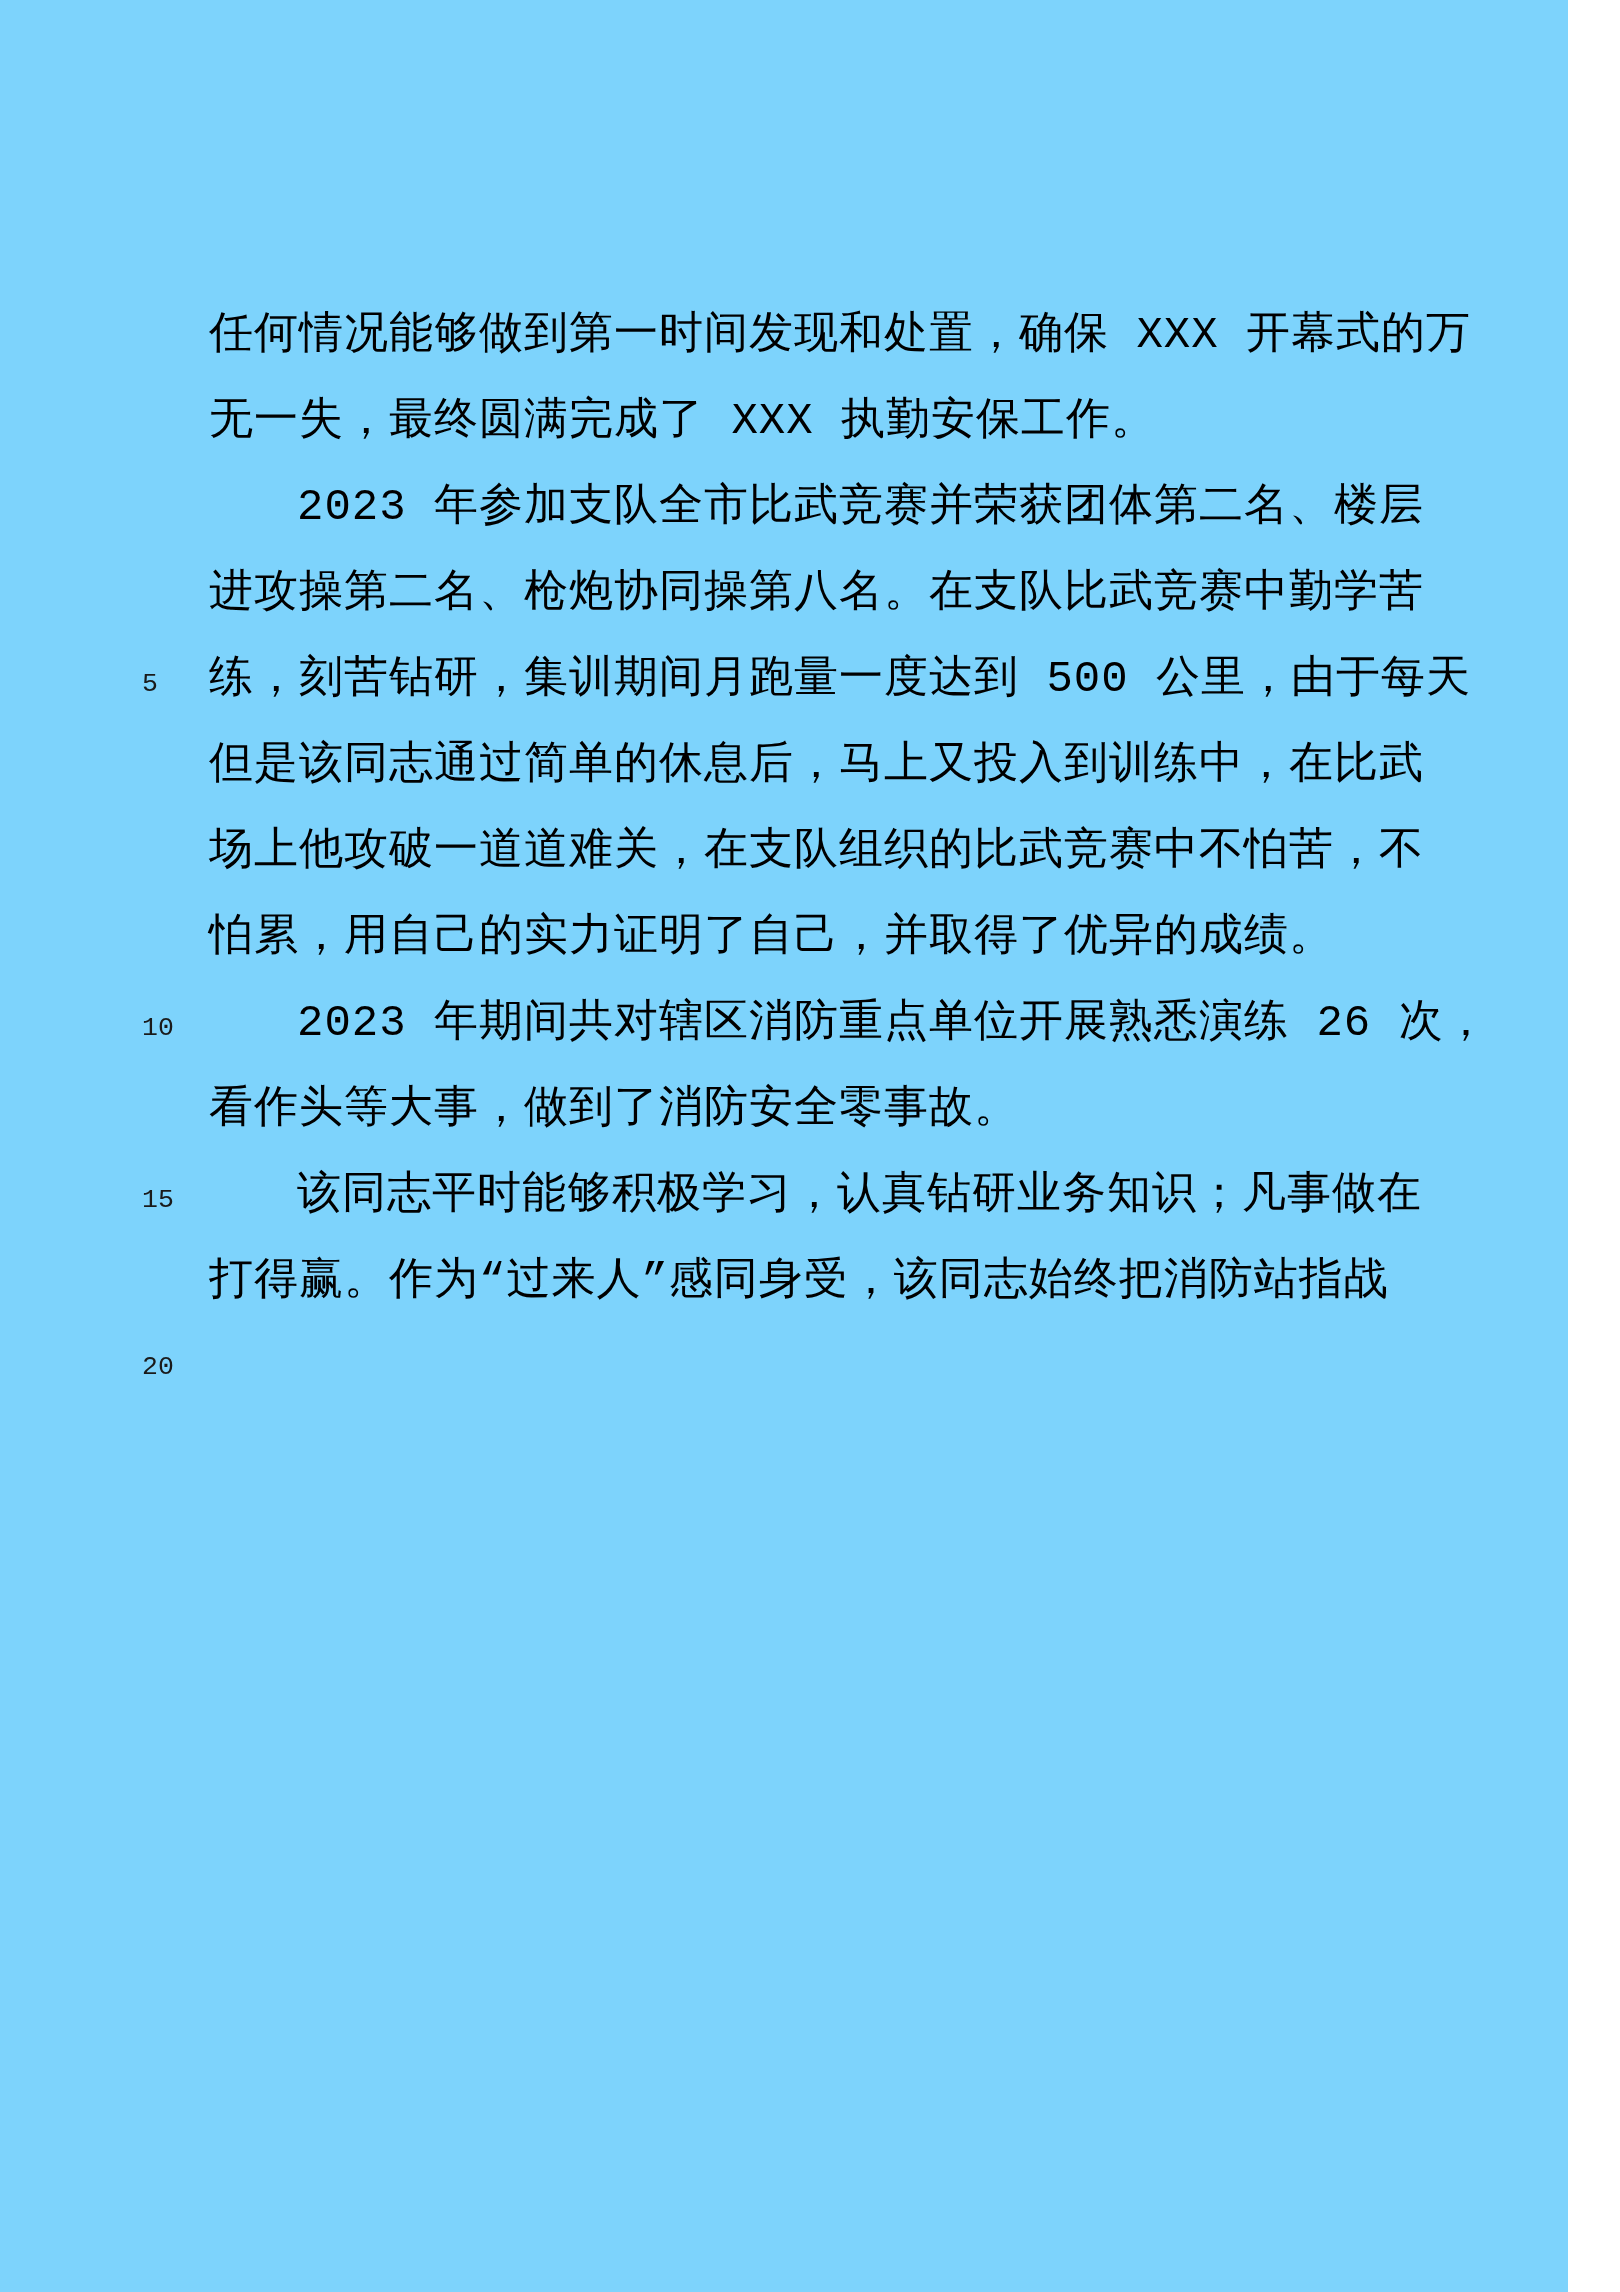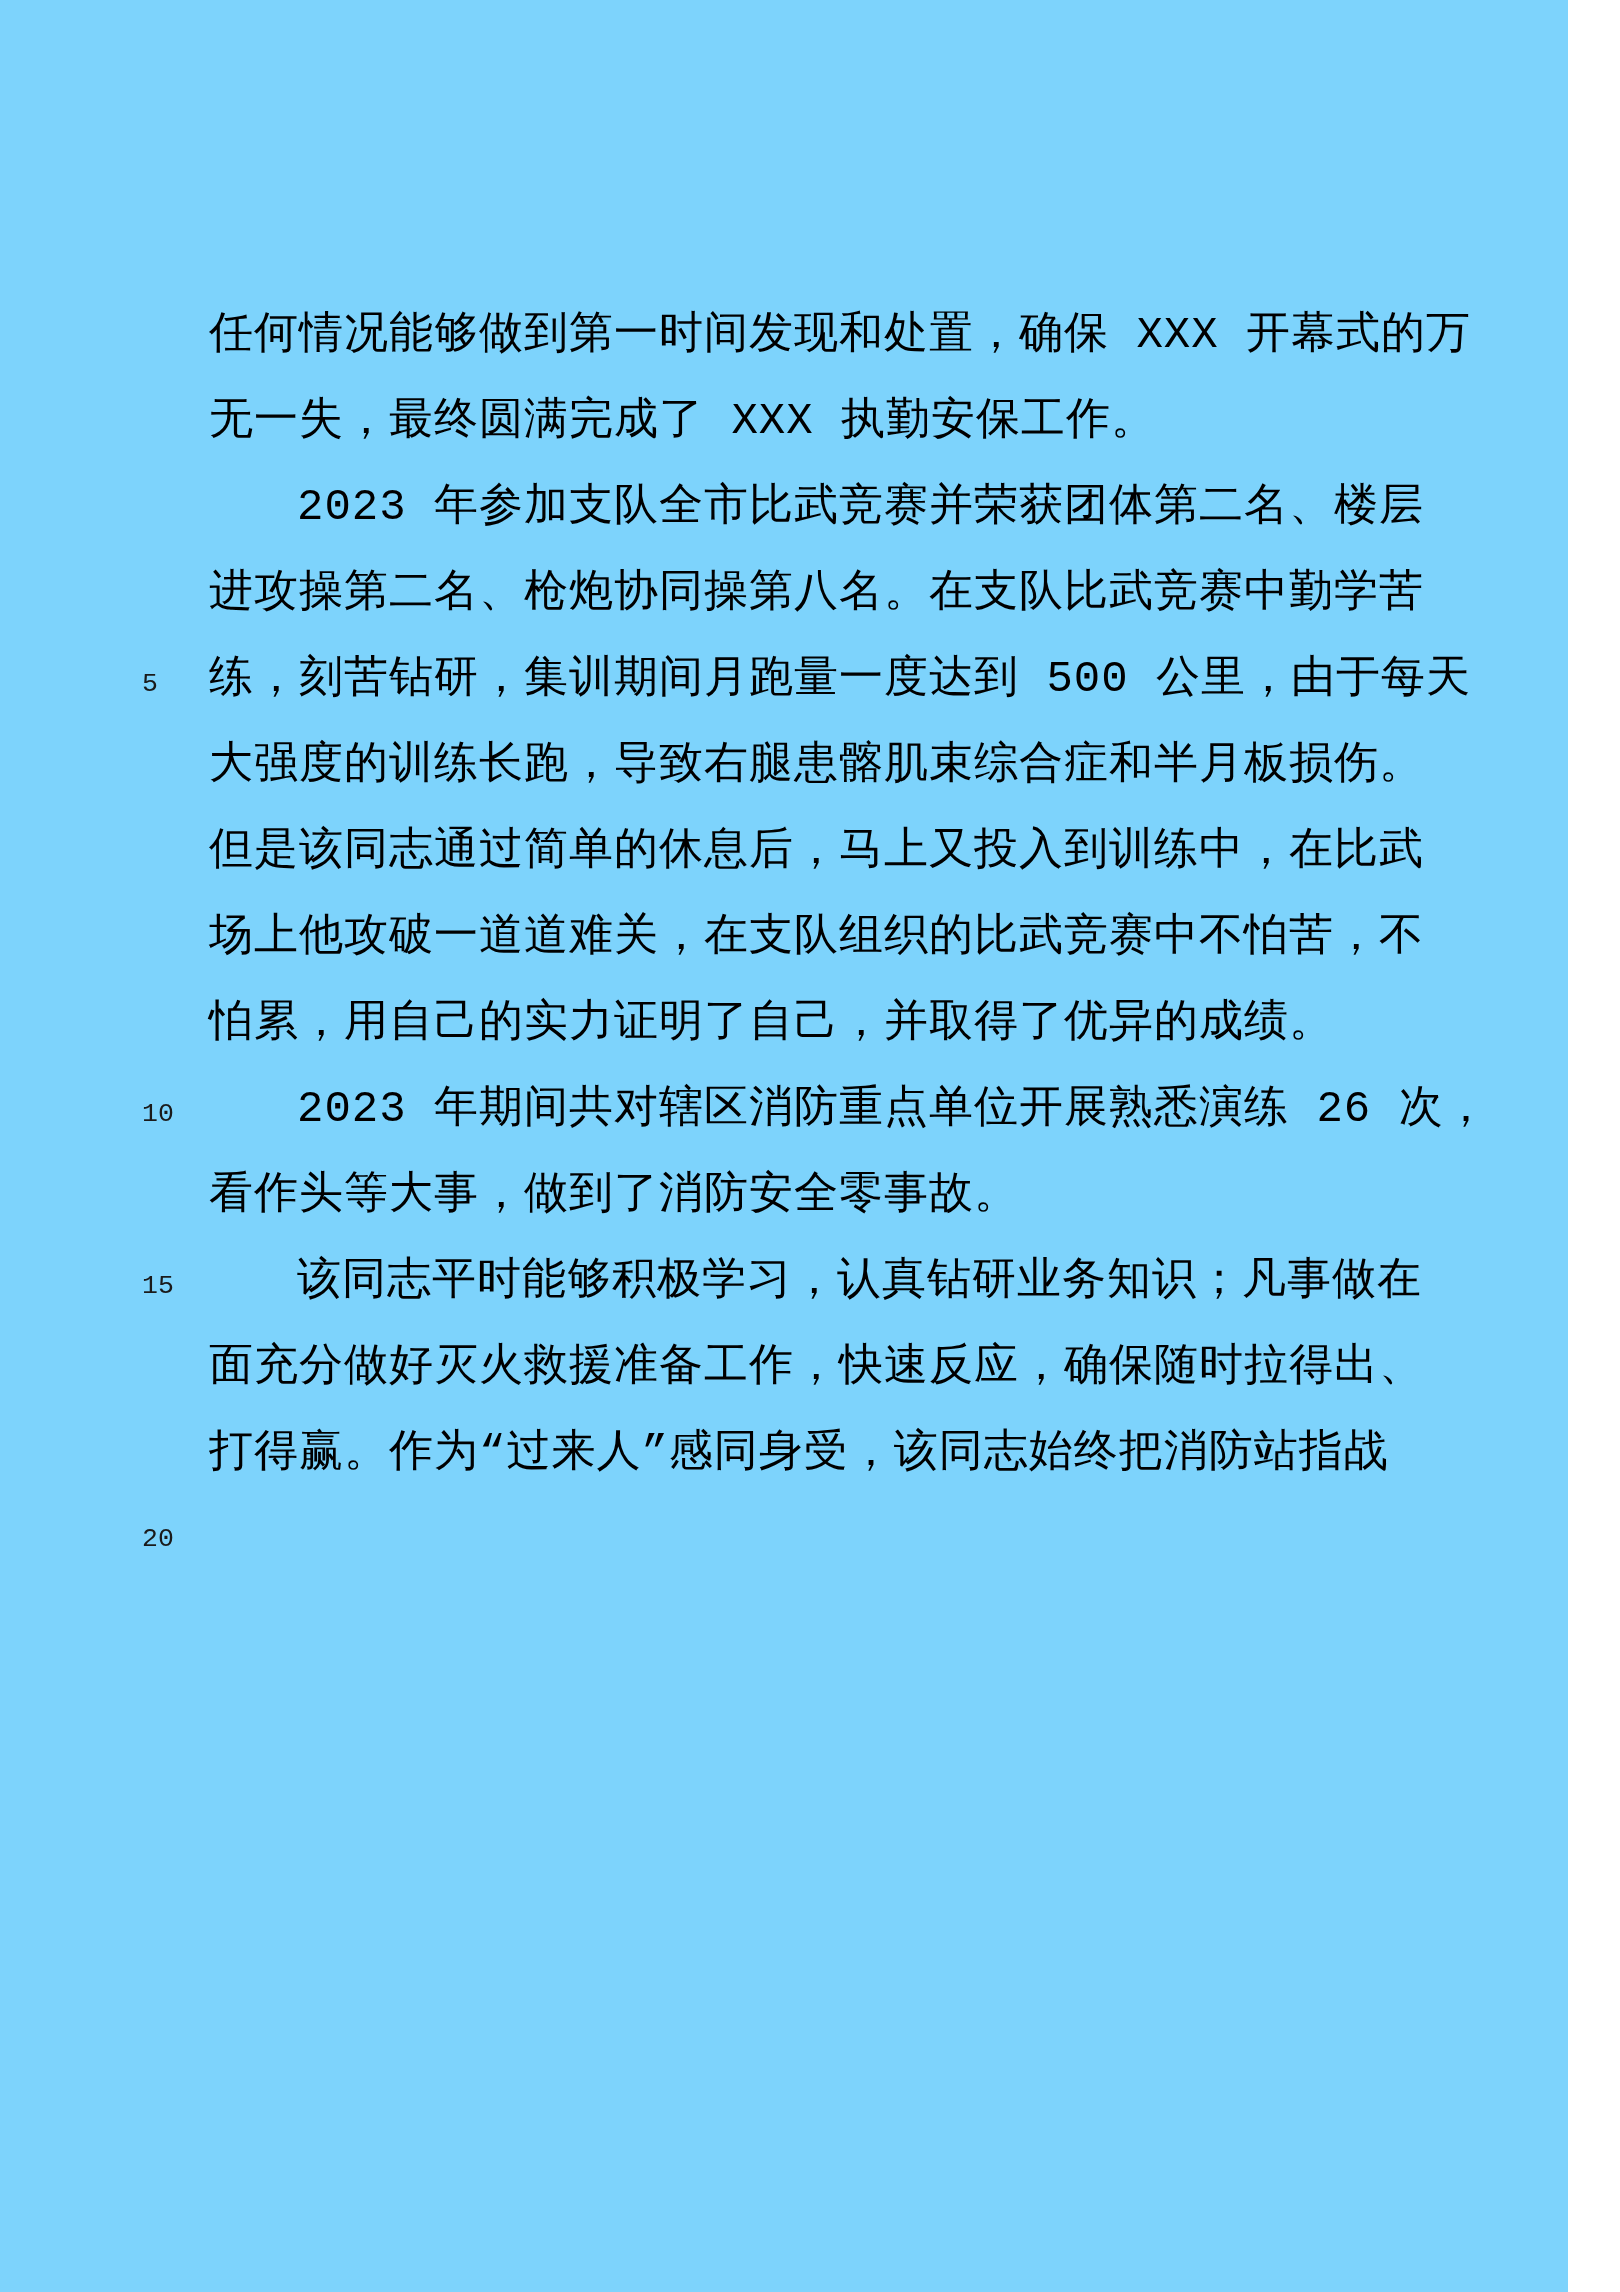--- a/index.html
+++ b/index.html
@@ -68,24 +68,20 @@
     <div class="line">
       <span class="gutter"></span>
       <span class="txt">进攻操第二名、枪炮协同操第八名。在支队比武竞赛中勤学苦</span>
     </div>
 
     <div class="line">
       <span class="gutter">5</span>
       <span class="txt">练，刻苦钻研，集训期间月跑量一度达到 500 公里，由于每天</span>
     </div>
 
-    <div class="line">
-      <span class="gutter"></span>
-      <span class="txt">大强度的训练长跑，导致右腿患髂肌束综合症和半月板损伤。</span>
-    </div>
 
     <div class="line">
       <span class="gutter"></span>
       <span class="txt">但是该同志通过简单的休息后，马上又投入到训练中，在比武</span>
     </div>
 
     <div class="line">
       <span class="gutter"></span>
       <span class="txt">场上他攻破一道道难关，在支队组织的比武竞赛中不怕苦，不</span>
     </div>
@@ -108,24 +104,20 @@
       <span class="txt">看作头等大事，做到了消防安全零事故。</span>
     </div>
 
     <div class="line">
       <span class="gutter">15</span>
       <span class="txt indent">该同志平时能够积极学习，认真钻研业务知识；凡事做在</span>
     </div>
 
 
 
-    <div class="line">
-      <span class="gutter"></span>
-      <span class="txt">面充分做好灭火救援准备工作，快速反应，确保随时拉得出、</span>
-    </div>
 
     <div class="line">
       <span class="gutter"></span>
       <span class="txt">打得赢。作为“过来人”感同身受，该同志始终把消防站指战</span>
     </div>
 
     <div class="line">
       <span class="gutter">20</span>
     </div>
 

